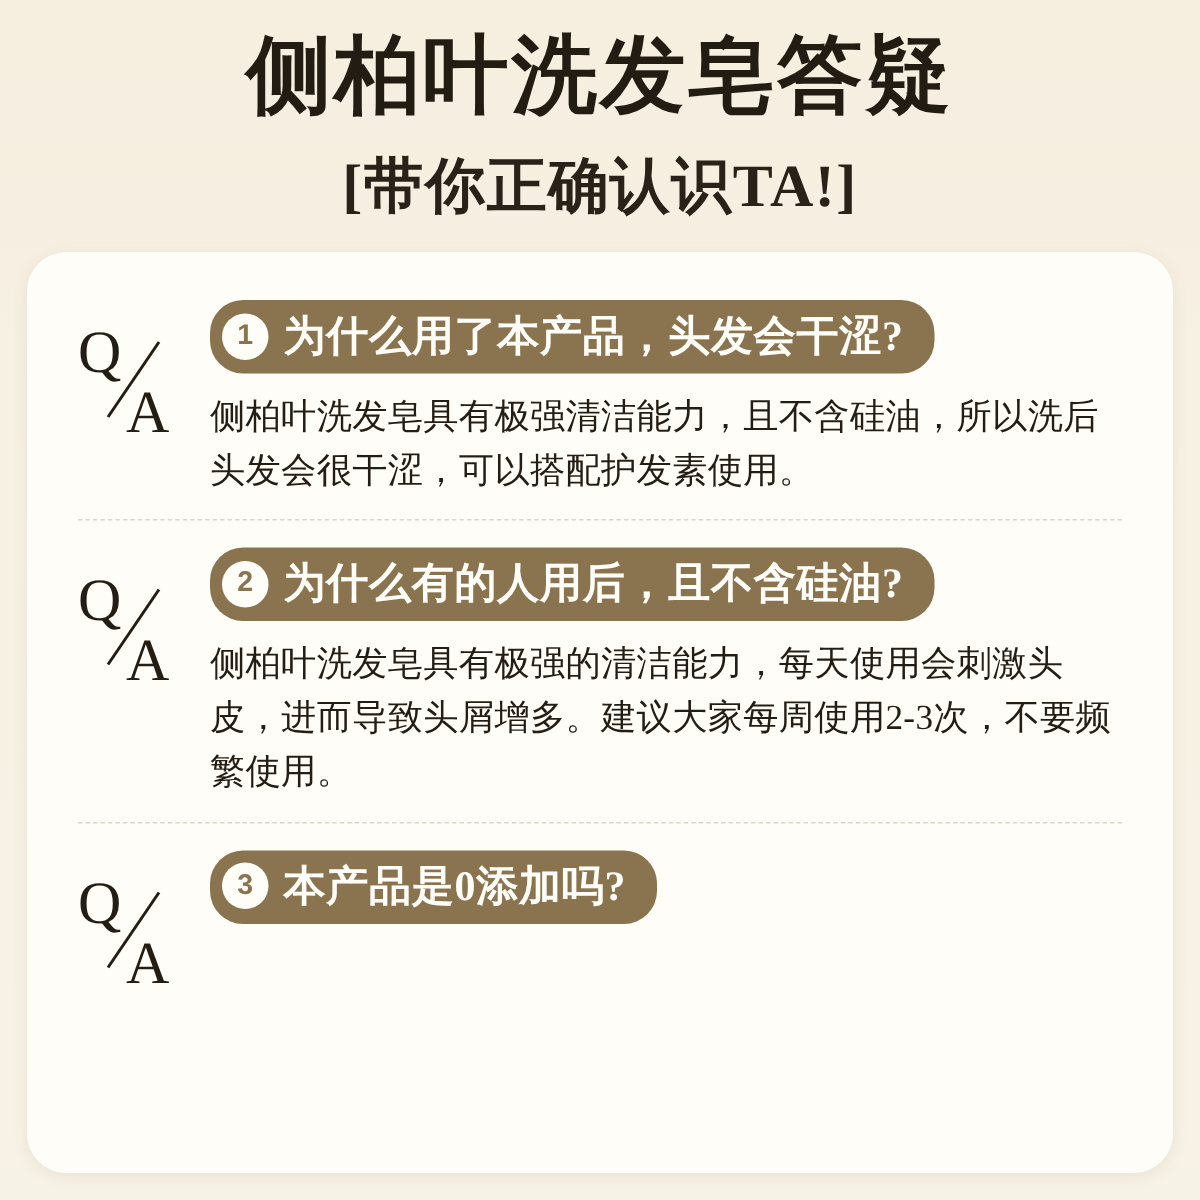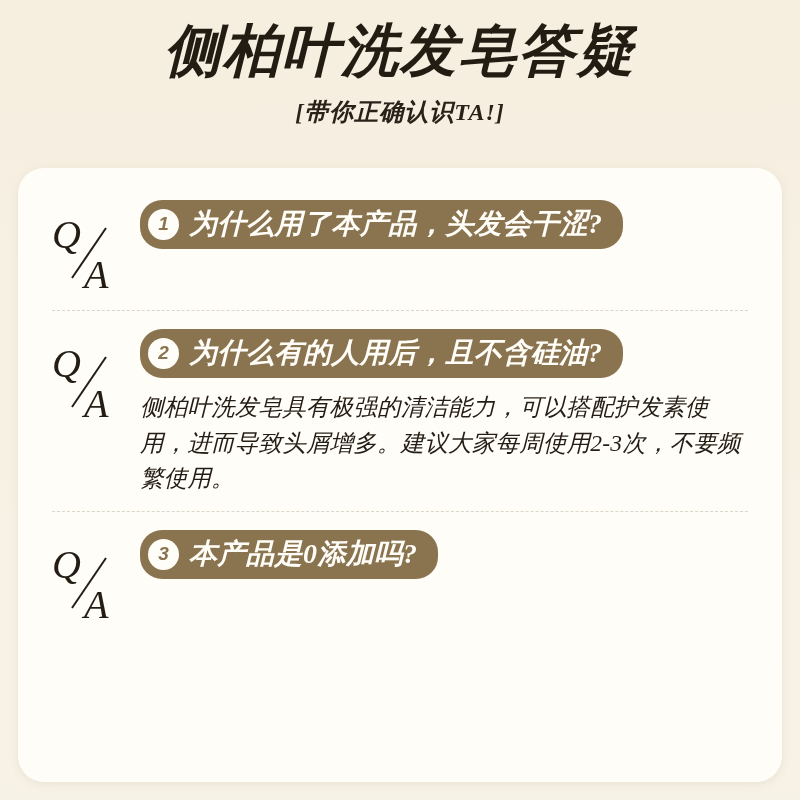--- a/index.html
+++ b/index.html
@@ -12,38 +12,37 @@
     background: #f7f0e3;
     font-family: "Liberation Serif", serif;
     overflow: hidden;
   }
   .page {
     position: relative;
     width: 800px;
     height: 800px;
     background: linear-gradient(180deg, #f6eedf 0%, #f7f1e4 40%, #f7f2e6 100%);
     box-sizing: border-box;
-    font-style: italic;
   }
   .header {
     padding-top: 18px;
     text-align: center;
   }
   .main-title {
     font-family: "Liberation Serif", serif;
     font-size: 57px;
     font-weight: bold;
     color: #231c13;
     letter-spacing: 2px;
     line-height: 1.15;
     margin: 0;
   }
   .sub-title {
     font-family: "Liberation Serif", serif;
-    font-size: 24px;
+    font-size: 40px;
     font-weight: bold;
     color: #2a2219;
     margin: 12px 0 0 0;
     letter-spacing: 1px;
   }
   .card {
     position: absolute;
     left: 18px;
     top: 168px;
     width: 764px;
@@ -142,39 +141,40 @@
           <text x="2" y="34" font-family="Liberation Serif, serif" font-size="40" fill="#241d14">Q</text>
           <line x1="22" y1="64" x2="56" y2="14" stroke="#241d14" stroke-width="2"></line>
           <text x="34" y="74" font-family="Liberation Serif, serif" font-size="40" fill="#241d14">A</text>
         </svg>
       </div>
       <div class="qa-body">
         <div class="qa-tag">
           <div class="qa-num">1</div>
           <div class="qa-q">为什么用了本产品，头发会干涩?</div>
         </div>
+        <p class="qa-a">侧柏叶洗发皂具有极强清洁能力，且不含硅油，所以洗后头发会很干涩，可以搭配护发素使用。</p>
       </div>
     </div>
 
     <div class="qa-divider"></div>
 
     <div class="qa-block">
       <div class="qa-mark">
         <svg width="80" height="82" viewBox="0 0 80 82" aria-hidden="true">
           <text x="2" y="34" font-family="Liberation Serif, serif" font-size="40" fill="#241d14">Q</text>
           <line x1="22" y1="64" x2="56" y2="14" stroke="#241d14" stroke-width="2"></line>
           <text x="34" y="74" font-family="Liberation Serif, serif" font-size="40" fill="#241d14">A</text>
         </svg>
       </div>
       <div class="qa-body">
         <div class="qa-tag">
           <div class="qa-num">2</div>
           <div class="qa-q">为什么有的人用后，且不含硅油?</div>
         </div>
-        <p class="qa-a">侧柏叶洗发皂具有极强的清洁能力，可以搭配护发素使用，进而导致头屑增多。建议大家每周使用2-3次，不要频繁使用。</p>
+        <p class="qa-a">侧柏叶洗发皂具有极强的清洁能力，每天使用会刺激头皮，进而导致头屑增多。建议大家每周使用2-3次，不要频繁使用。</p>
       </div>
     </div>
 
     <div class="qa-divider"></div>
 
     <div class="qa-block">
       <div class="qa-mark">
         <svg width="80" height="82" viewBox="0 0 80 82" aria-hidden="true">
           <text x="2" y="34" font-family="Liberation Serif, serif" font-size="40" fill="#241d14">Q</text>
           <line x1="22" y1="64" x2="56" y2="14" stroke="#241d14" stroke-width="2"></line>

